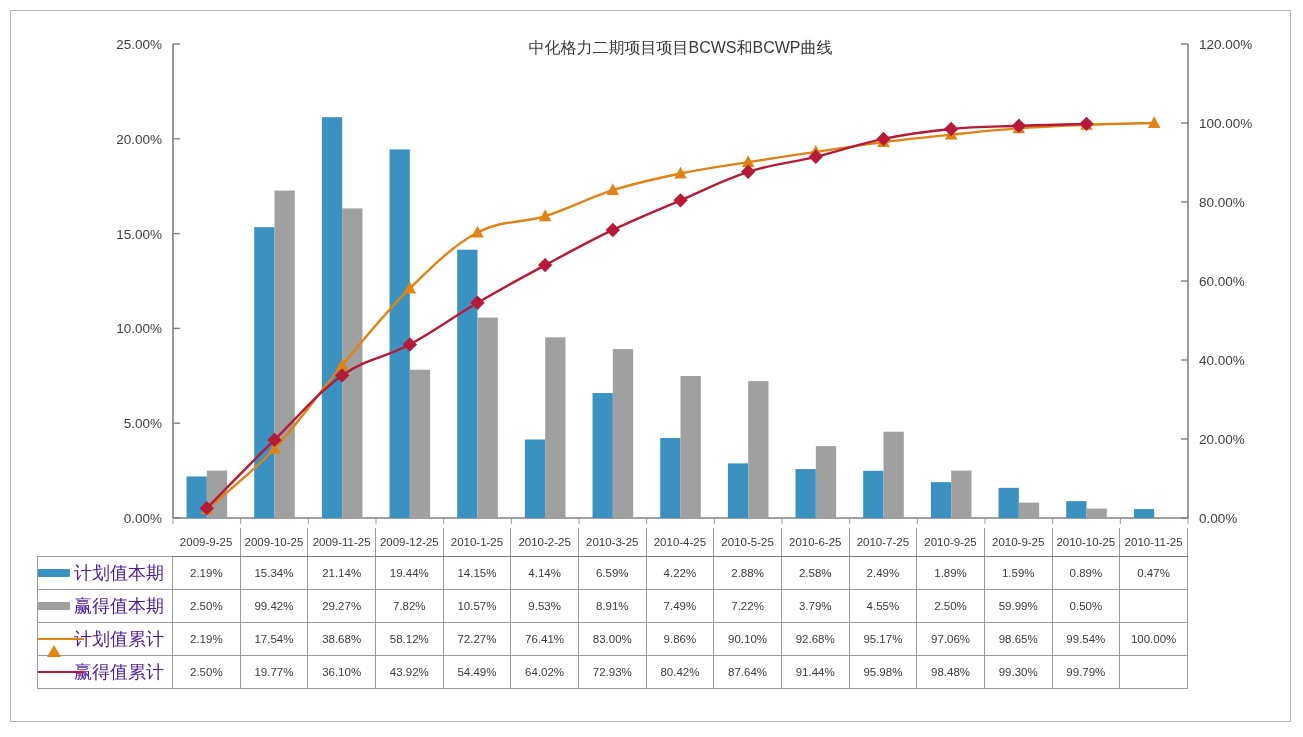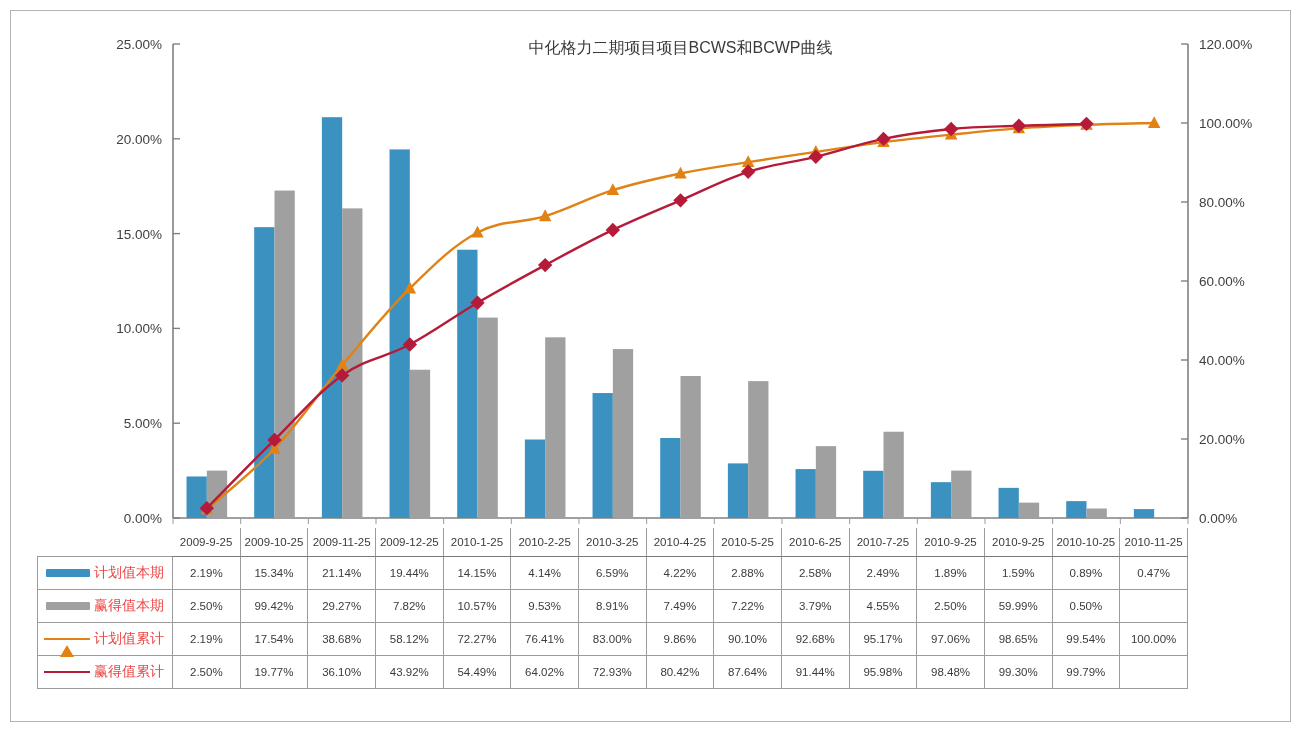--- a/index.html
+++ b/index.html
@@ -81,21 +81,21 @@
   .tri{
     width:0;height:0;
     border-left:7px solid transparent;
     border-right:7px solid transparent;
     border-bottom:12px solid currentColor;
   }
   .dia{
     width:10px;height:10px;transform:translate(-50%,-50%) rotate(45deg);
     background:currentColor;
   }
-  .lgtext{font-size:14px;color:#ef4444;letter-spacing:0;}
+  .lgtext{font-size:18px;color:#4c1d95;letter-spacing:0;}
 </style>
 </head>
 <body>
 
 <div id="root">
   <div id="frame"></div>
 
   <div id="chart">
     <svg id="chart-svg" width="1303" height="737" xmlns="http://www.w3.org/2000/svg">
         <text x="680.5" y="53" text-anchor="middle" class="chart-title">中化格力二期项目项目BCWS和BCWP曲线</text>

